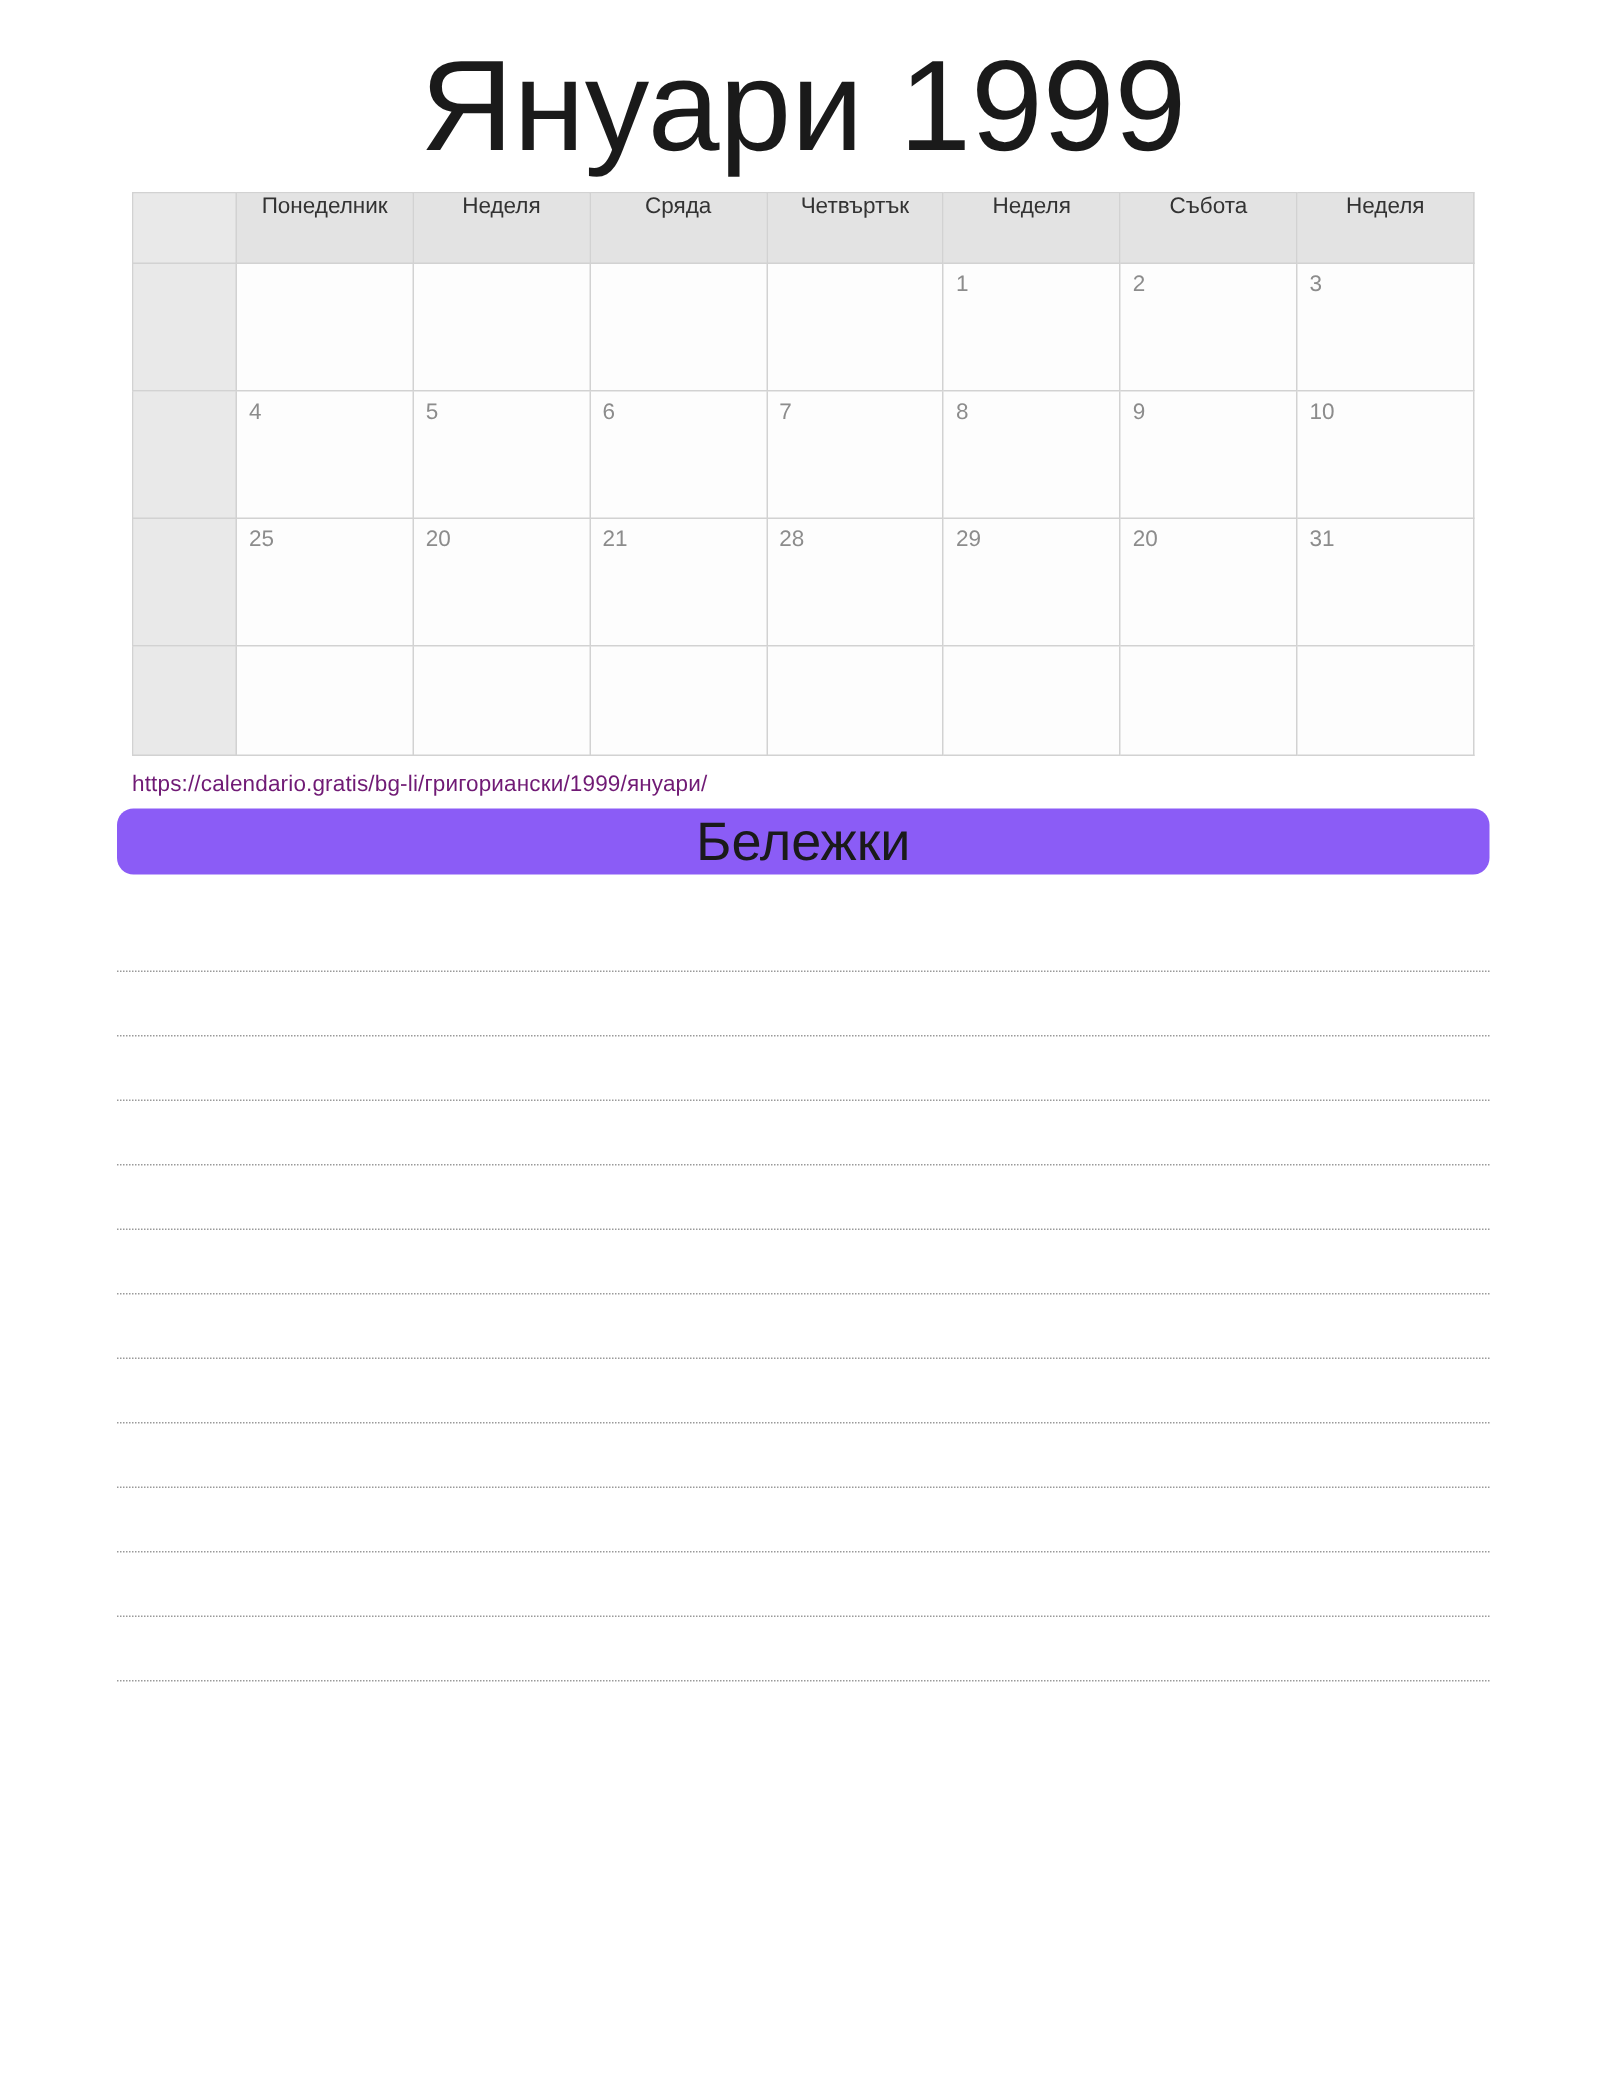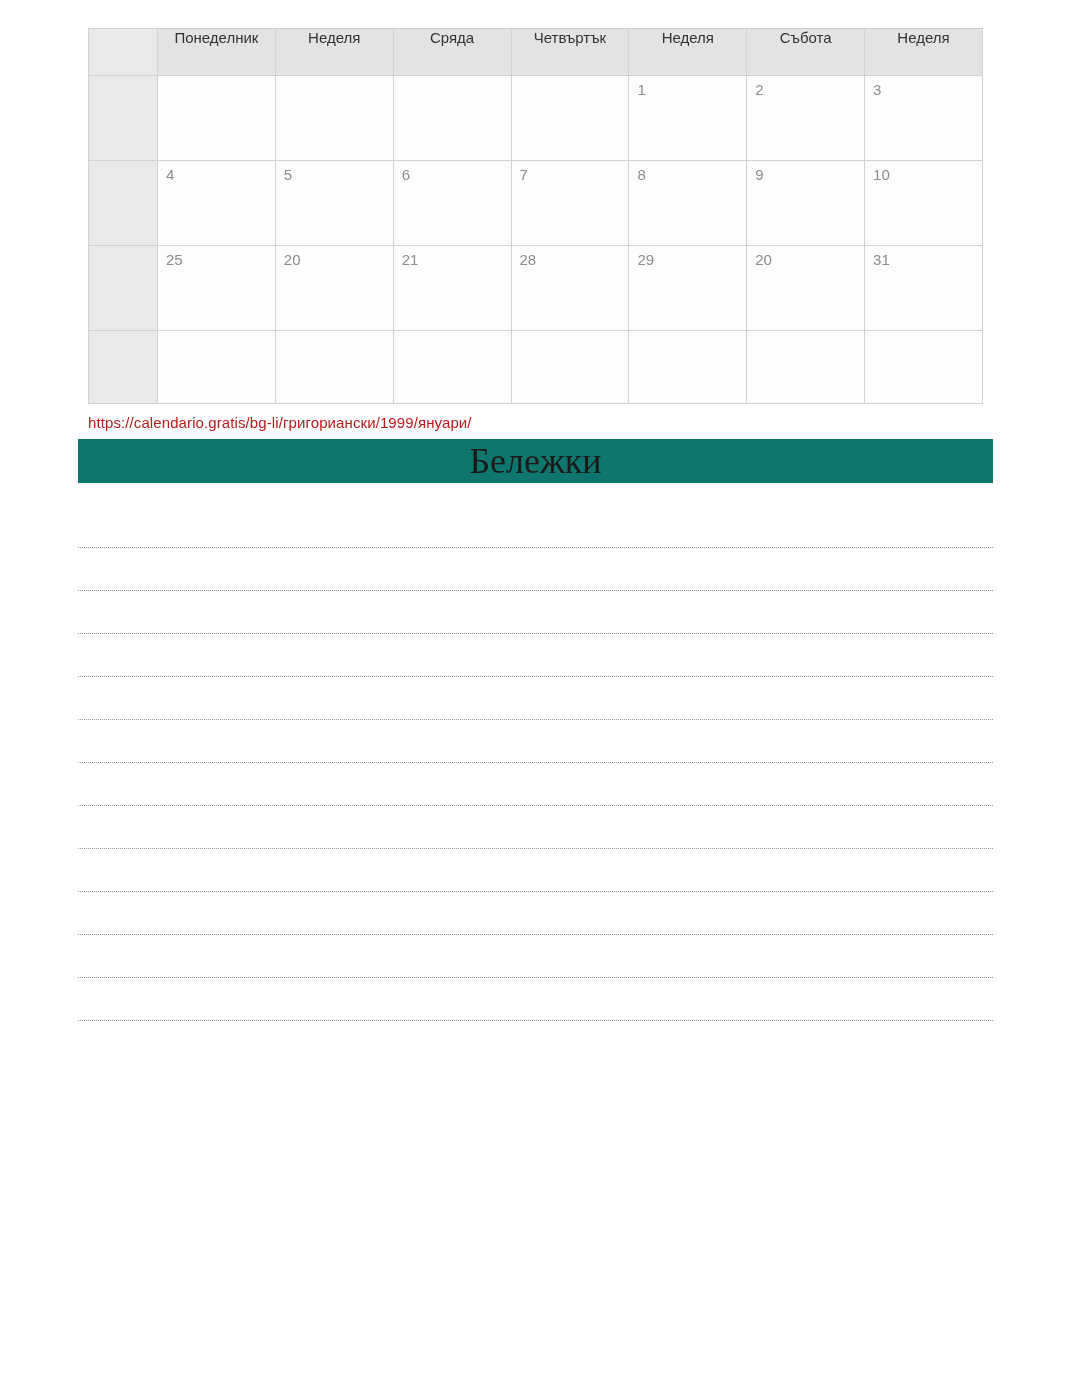--- a/index.html
+++ b/index.html
@@ -31,21 +31,21 @@
     line-height: 1.0;
     letter-spacing: 0px;
     color: #1a1a1a;
     margin: 0;
     padding-top: 28px;
     font-family: "Liberation Sans", sans-serif;
   }
 
   
   .cal-wrap {
-    margin: 28px 88px 0 88px;
+    margin: 14px 88px 0 88px;
     width: 895px;
   }
   table.cal {
     border-collapse: collapse;
     width: 895px;
     table-layout: fixed;
   }
   table.cal td, table.cal th {
     border: 1px solid #d2d2d2;
     padding: 0;
@@ -80,51 +80,53 @@
     line-height: 1;
   }
   tbody tr.lastrow td.day {
     height: 72px;
   }
 
   
   .url {
     margin: 10px 0 0 88px;
     font-size: 15px;
-    color: #b91c1c;
+    color: #701a75;
     letter-spacing: 0.1px;
   }
 
   
   .notes-wrap {
     margin: 8px 78px 0 78px;
     width: 915px;
   }
   .notes-header {
-    background: #0f766e;
+    background: #8b5cf6;
     text-align: center;
     font-size: 36px;
     color: #1a1a1a;
     line-height: 44px;
     height: 44px;
-    font-family: Liberation Serif, serif;
+    font-family: Liberation Sans, sans-serif;
+    border-radius: 11px;
   }
   .notes-lines {
     margin-top: 22px;
   }
   .notes-line {
     height: 42px;
     border-bottom: 1px dotted #9a9a9a;
   }
 </style>
 </head>
 <body>
 
 <div class="page">
 
+  <h1 class="title">Януари 1999</h1>
 
   <div class="cal-wrap">
     <table class="cal">
       <thead>
         <tr>
           <th class="gutter"></th>
           <th>Понеделник</th>
           <th>Неделя</th>
           <th>Сряда</th>
           <th>Четвъртък</th>

